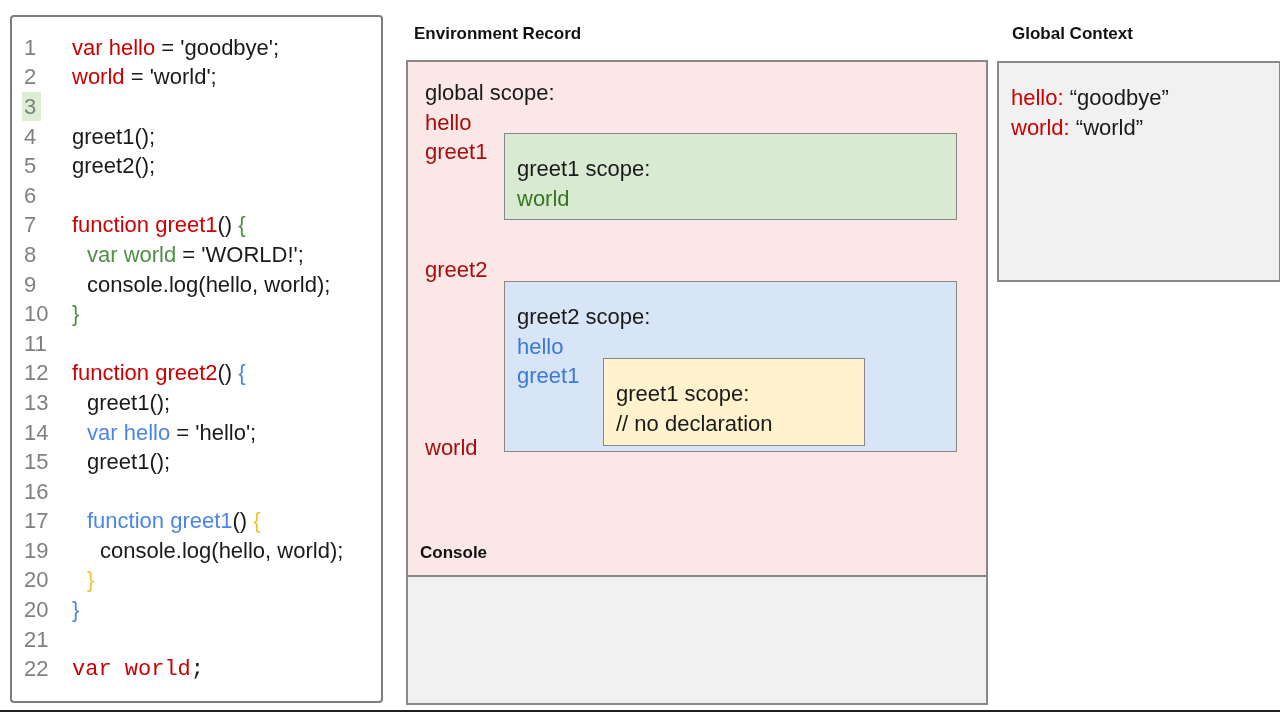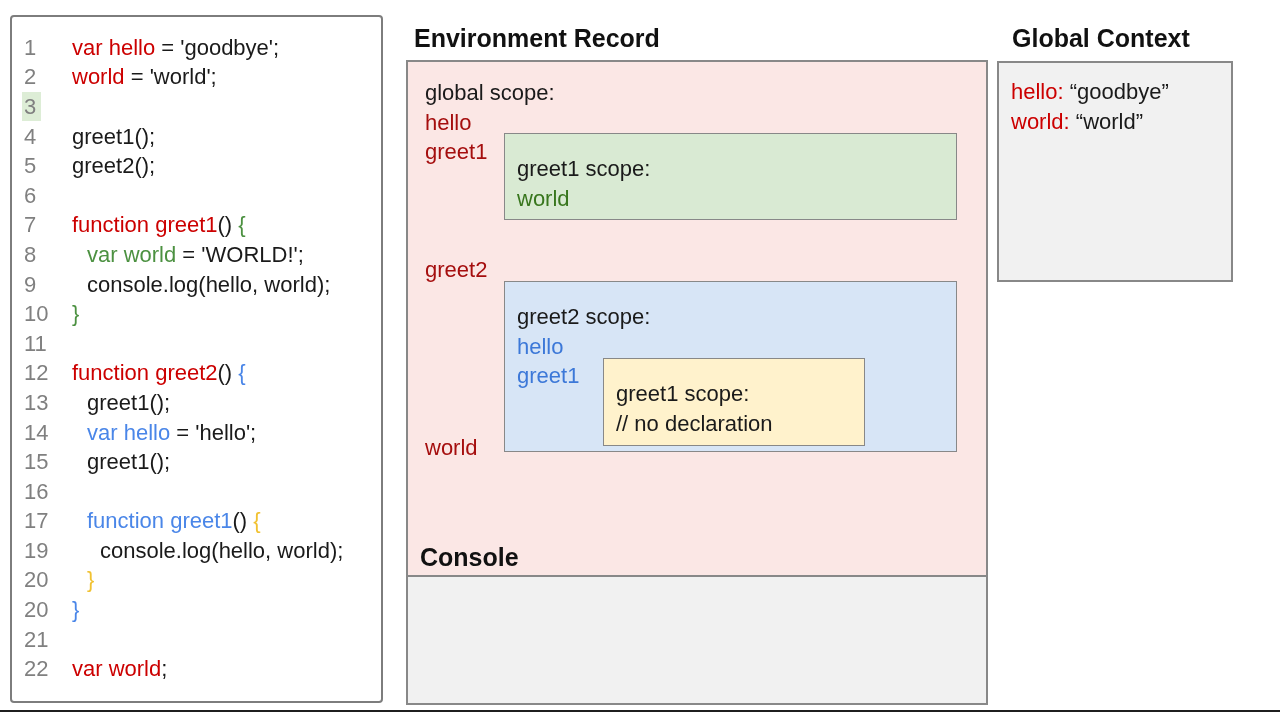--- a/index.html
+++ b/index.html
@@ -17,21 +17,21 @@
   .c-r { color: var(--red); }
   .c-lr { color: var(--label-red); }
   .c-g { color: var(--green); }
   .c-dg { color: var(--dark-green); }
   .c-b { color: var(--blue); }
   .c-bb { color: var(--box-blue); }
   .c-y { color: var(--gold); }
 
   .panel-title {
     position: absolute;
-    font-size: 25px;
+    font-size: 17px;
     font-weight: bold;
     color: #111;
     white-space: nowrap;
   }
 
   
   #code-panel {
     position: absolute;
     left: 10px; top: 15px;
     width: 373px; height: 688px;
@@ -89,24 +89,24 @@
   #console-box {
     position: absolute;
     left: 406px; top: 575px;
     width: 582px; height: 130px;
     background: var(--gray-fill);
     border: 2px solid var(--border);
   }
   #gc-box {
     position: absolute;
     left: 997px; top: 61px;
-    width: 236px; height: 221px;
+    width: 284px; height: 221px;
     background: var(--gray-fill);
     border: 2px solid var(--border);
-    padding: 14px 12px;
+    padding: 20px 12px;
     font-size: 22px;
     line-height: 29.5px;
   }
   #bottom-edge {
     position: absolute;
     left: 0; bottom: 0;
     width: 100%; height: 2px;
     background: #1f1f1f;
   }
 </style>
@@ -129,21 +129,21 @@
       <div class="code-line"><span class="ln">12</span><span class="code" style="padding-left: 0px;"><span class="c-r">function greet2</span><span class="c-k">() </span><span class="c-b">{</span></span></div>
       <div class="code-line"><span class="ln">13</span><span class="code" style="padding-left: 15px;"><span class="c-k">greet1();</span></span></div>
       <div class="code-line"><span class="ln">14</span><span class="code" style="padding-left: 15px;"><span class="c-b">var hello</span><span class="c-k"> = 'hello';</span></span></div>
       <div class="code-line"><span class="ln">15</span><span class="code" style="padding-left: 15px;"><span class="c-k">greet1();</span></span></div>
       <div class="code-line"><span class="ln">16</span><span class="code" style="padding-left: 0px;"></span></div>
       <div class="code-line"><span class="ln">17</span><span class="code" style="padding-left: 15px;"><span class="c-b">function greet1</span><span class="c-k">() </span><span class="c-y">{</span></span></div>
       <div class="code-line"><span class="ln">19</span><span class="code" style="padding-left: 28px;"><span class="c-k">console.log(hello, world);</span></span></div>
       <div class="code-line"><span class="ln">20</span><span class="code" style="padding-left: 15px;"><span class="c-y">}</span></span></div>
       <div class="code-line"><span class="ln">20</span><span class="code" style="padding-left: 0px;"><span class="c-b">}</span></span></div>
       <div class="code-line"><span class="ln">21</span><span class="code" style="padding-left: 0px;"></span></div>
-      <div class="code-line"><span class="ln">22</span><span class="code" style="padding-left: 0px;"><span class="c-r">var world</span><span class="c-k">;</span></span></div>
+      <div class="code-line"><span class="ln">22</span><span class="code" style="padding-left: 0px; font-family: Liberation Mono, monospace;"><span class="c-r">var world</span><span class="c-k">;</span></span></div>
     </div>
 </div>
 
 <div class="panel-title" style="left:414px; top:24px;">Environment Record</div>
 
 <div id="er-box">
   <div class="er-label c-k" style="top:16px">global scope:</div>
   <div class="er-label c-lr" style="top:46px">hello</div>
   <div class="er-label c-lr" style="top:75px">greet1</div>
 

